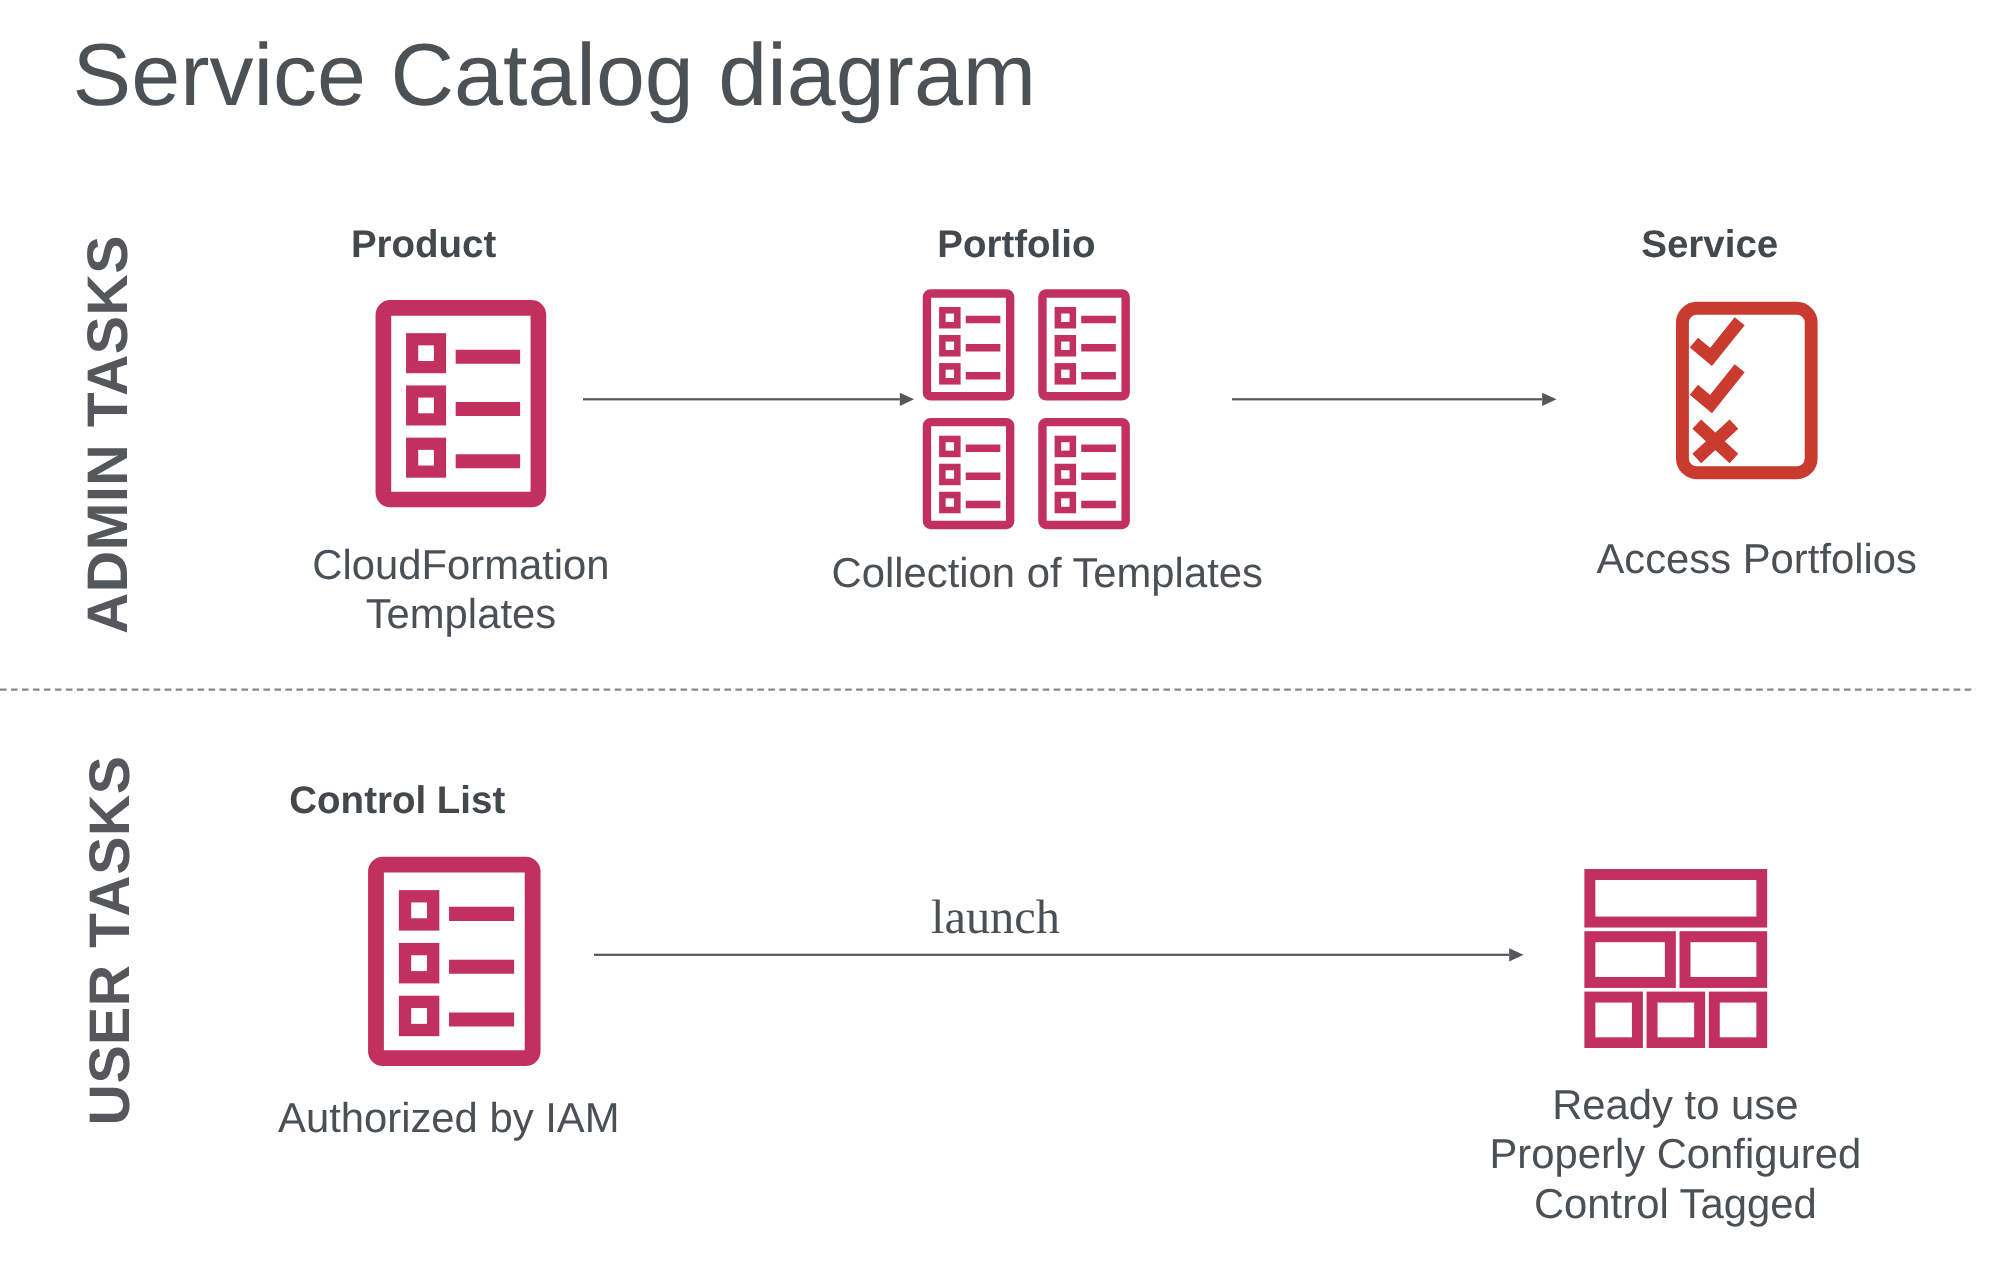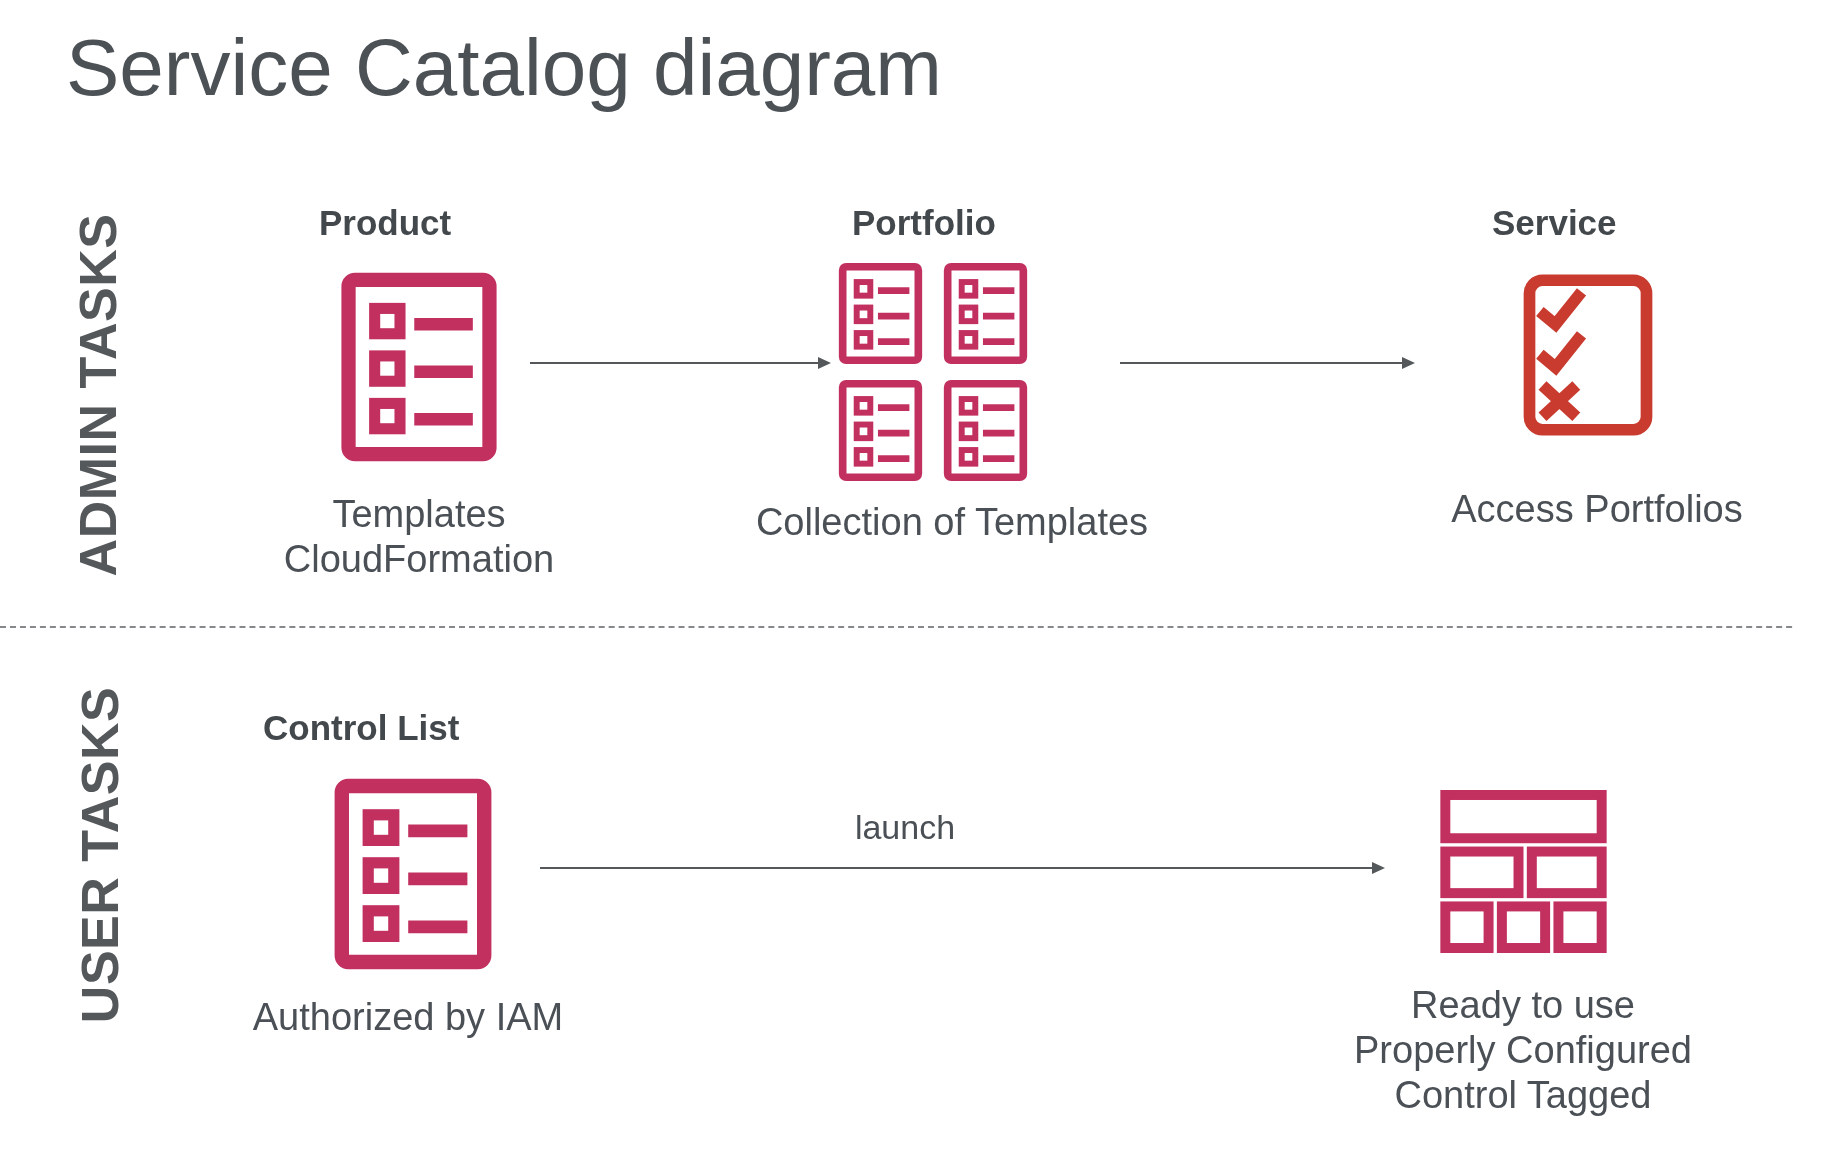--- a/index.html
+++ b/index.html
@@ -30,21 +30,21 @@
   
   .arrow-line{
     position:absolute;height:2px;background:#54585A;
   }
   .arrow-line::after{
     content:"";position:absolute;right:-13px;top:-5px;
     border-top:6px solid transparent;border-bottom:6px solid transparent;
     border-left:13px solid #54585A;
   }
   .arrow-label{
-    color:#4A5055;font-size:34px;text-align:center;
+    color:#4A5055;font-size:44px;text-align:center;font-family:Liberation Serif, serif;
   }
   
   #row-divider{
     left:0;top:626px;width:1832px;height:0;
     border-top:2px dashed #85898C;
   }
   
   .icon-pink{color:#C23060;}
   .icon-red{color:#C93B2F;}
   .pf-grid{
@@ -87,22 +87,22 @@
 
   <div id="page-title" class="abs">Service Catalog diagram</div>
 
   <div id="admin-label" class="abs section-label">ADMIN TASKS</div>
 
   <div class="abs node-label" style="left:319px;top:203px;width:200px;">Product</div>
   <svg class="abs icon-pink" style="left:339px;top:272px;" width="160" height="190">
       <use href="#sym-list"></use>
     </svg>
   <div class="abs caption" style="left:244px;top:492px;width:350px;">
+    <div>CloudFormation</div>
     <div>Templates</div>
-    <div>CloudFormation</div>
   </div>
 
   <div class="abs arrow-line" style="left:530px;top:362px;width:288px;"></div>
 
   <div class="abs node-label" style="left:852px;top:203px;width:200px;">Portfolio</div>
   <div class="abs pf-grid" style="left:838px;top:262px;">
     <svg class="icon-pink" width="85" height="103">
         <use href="#sym-list"></use>
       </svg>
     <svg class="icon-pink" width="85" height="103">

